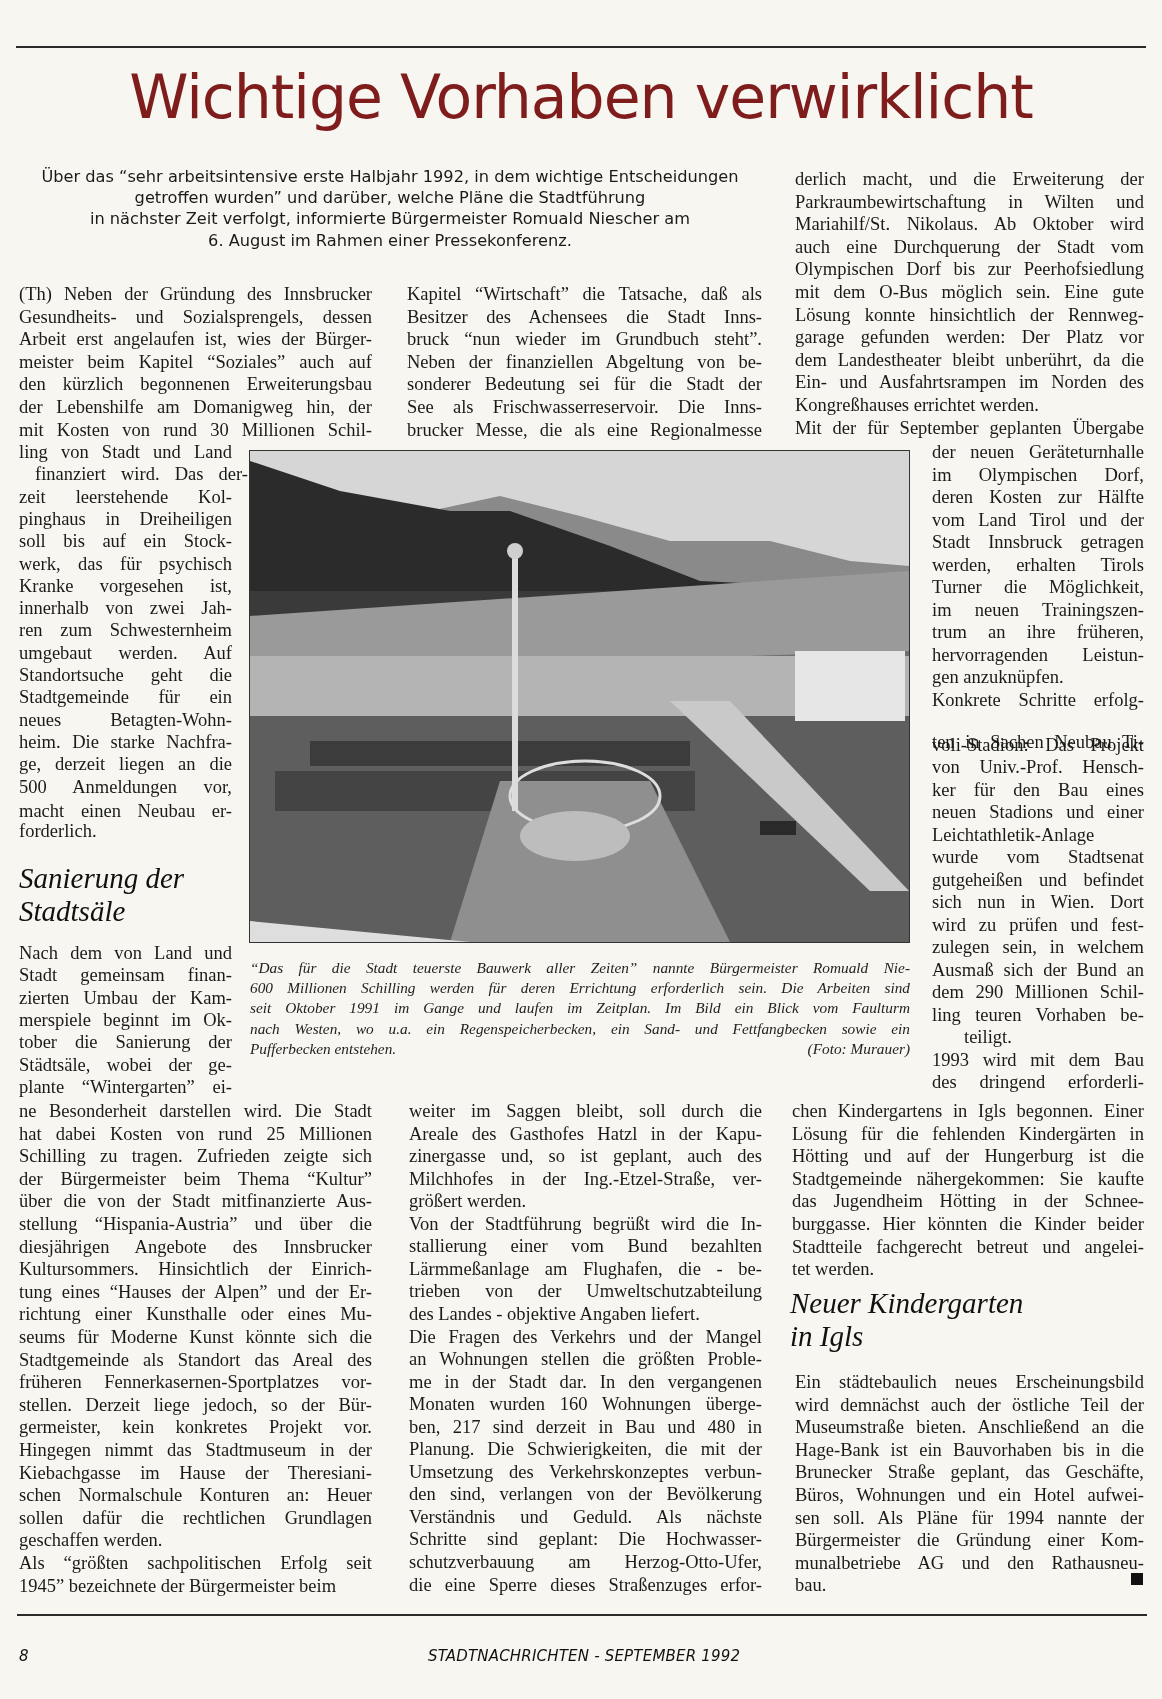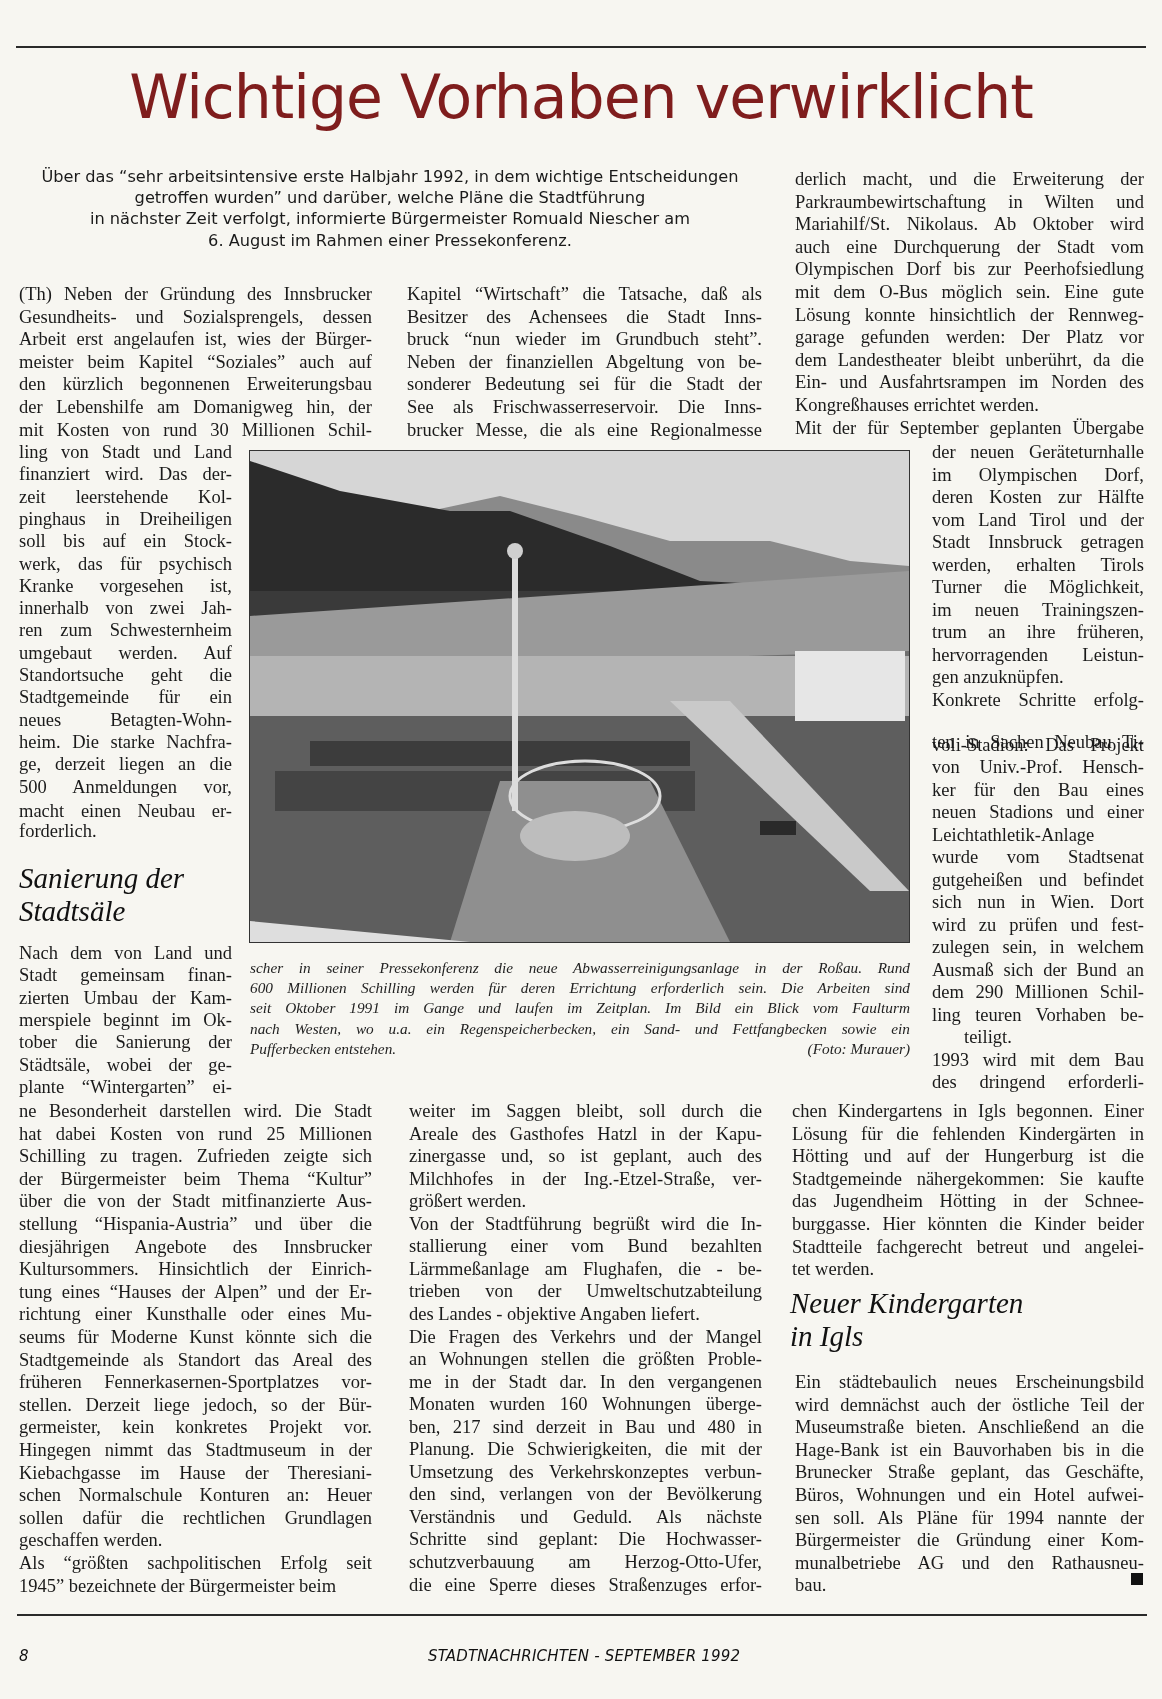--- a/index.html
+++ b/index.html
@@ -62,21 +62,21 @@
     <div class="ln" style="top: 0px; left: 0px; width: 353px;">(Th) Neben der Gründung des Innsbrucker</div>
     <div class="ln" style="top: 22.6px; left: 0px; width: 353px;">Gesundheits- und Sozialsprengels, dessen</div>
     <div class="ln" style="top: 45.2px; left: 0px; width: 353px;">Arbeit erst angelaufen ist, wies der Bürger-</div>
     <div class="ln" style="top: 67.8px; left: 0px; width: 353px;">meister beim Kapitel “Soziales” auch auf</div>
     <div class="ln" style="top: 90.4px; left: 0px; width: 353px;">den kürzlich begonnenen Erweiterungsbau</div>
     <div class="ln" style="top: 113px; left: 0px; width: 353px;">der Lebenshilfe am Domanigweg hin, der</div>
     <div class="ln" style="top: 135.6px; left: 0px; width: 353px;">mit Kosten von rund 30 Millionen Schil-</div>
   </div>
 <div id="col1-narrow" class="col" style="left: 19px; top: 441px; width: 213px;">
     <div class="ln" style="top: 0px; left: 0px; width: 213px;">ling von Stadt und Land</div>
-    <div class="ln" style="top: 22.3px; left: 0px; width: 213px;">finanziert wird. Das der-</div>
+    <div class="ln" style="top: 22.3px; left: 16px; width: 213px;">finanziert wird. Das der-</div>
     <div class="ln" style="top: 44.6px; left: 0px; width: 213px;">zeit leerstehende Kol-</div>
     <div class="ln" style="top: 66.9px; left: 0px; width: 213px;">pinghaus in Dreiheiligen</div>
     <div class="ln" style="top: 89.2px; left: 0px; width: 213px;">soll bis auf ein Stock-</div>
     <div class="ln" style="top: 111.5px; left: 0px; width: 213px;">werk, das für psychisch</div>
     <div class="ln" style="top: 133.8px; left: 0px; width: 213px;">Kranke vorgesehen ist,</div>
     <div class="ln" style="top: 156.1px; left: 0px; width: 213px;">innerhalb von zwei Jah-</div>
     <div class="ln" style="top: 178.4px; left: 0px; width: 213px;">ren zum Schwesternheim</div>
     <div class="ln" style="top: 200.7px; left: 0px; width: 213px;">umgebaut werden. Auf</div>
     <div class="ln" style="top: 223px; left: 0px; width: 213px;">Standortsuche geht die</div>
     <div class="ln" style="top: 245.3px; left: 0px; width: 213px;">Stadtgemeinde für ein</div>
@@ -248,21 +248,21 @@
     <ellipse cx="335" cy="345" rx="75" ry="35" fill="none" stroke="#ddd" stroke-width="3"></ellipse>
     <ellipse cx="325" cy="385" rx="55" ry="25" fill="#bdbdbd"></ellipse>
     <rect x="262" y="100" width="6" height="260" fill="#dcdcdc"></rect>
     <circle cx="265" cy="100" r="8" fill="#cfcfcf"></circle>
     <path d="M220 491 L0 470 L0 491 Z" fill="#dedede"></path>
     <rect x="510" y="370" width="36" height="14" fill="#2a2a2a"></rect>
   </svg>
 </div>
 
 <div class="caption">
-  <div>scher in seiner Pressekonferenz die neue Abwasserreinigungsanlage in der Roßau. Rund</div>
+  <div>“Das für die Stadt teuerste Bauwerk aller Zeiten” nannte Bürgermeister Romuald Nie-</div>
   <div>600 Millionen Schilling werden für deren Errichtung erforderlich sein. Die Arbeiten sind</div>
   <div>seit Oktober 1991 im Gange und laufen im Zeitplan. Im Bild ein Blick vom Faulturm</div>
   <div>nach Westen, wo u.a. ein Regenspeicherbecken, ein Sand- und Fettfangbecken sowie ein</div>
   <div class="lastc" style="text-align-last:left;">
     <span>Pufferbecken entstehen.</span>
     <span>(Foto: Murauer)</span>
   </div>
 </div>
 
 <div class="rule" style="left:17px;top:1614px;width:1130px;height:2px;"></div>

